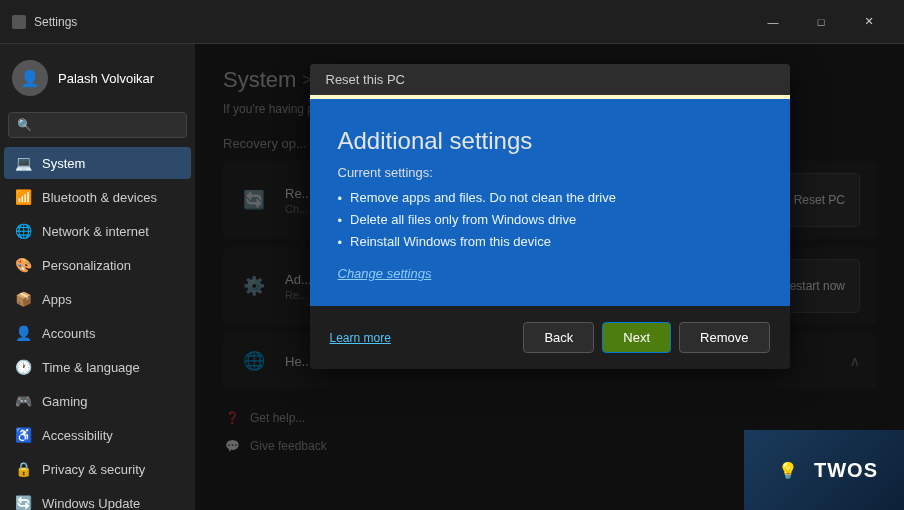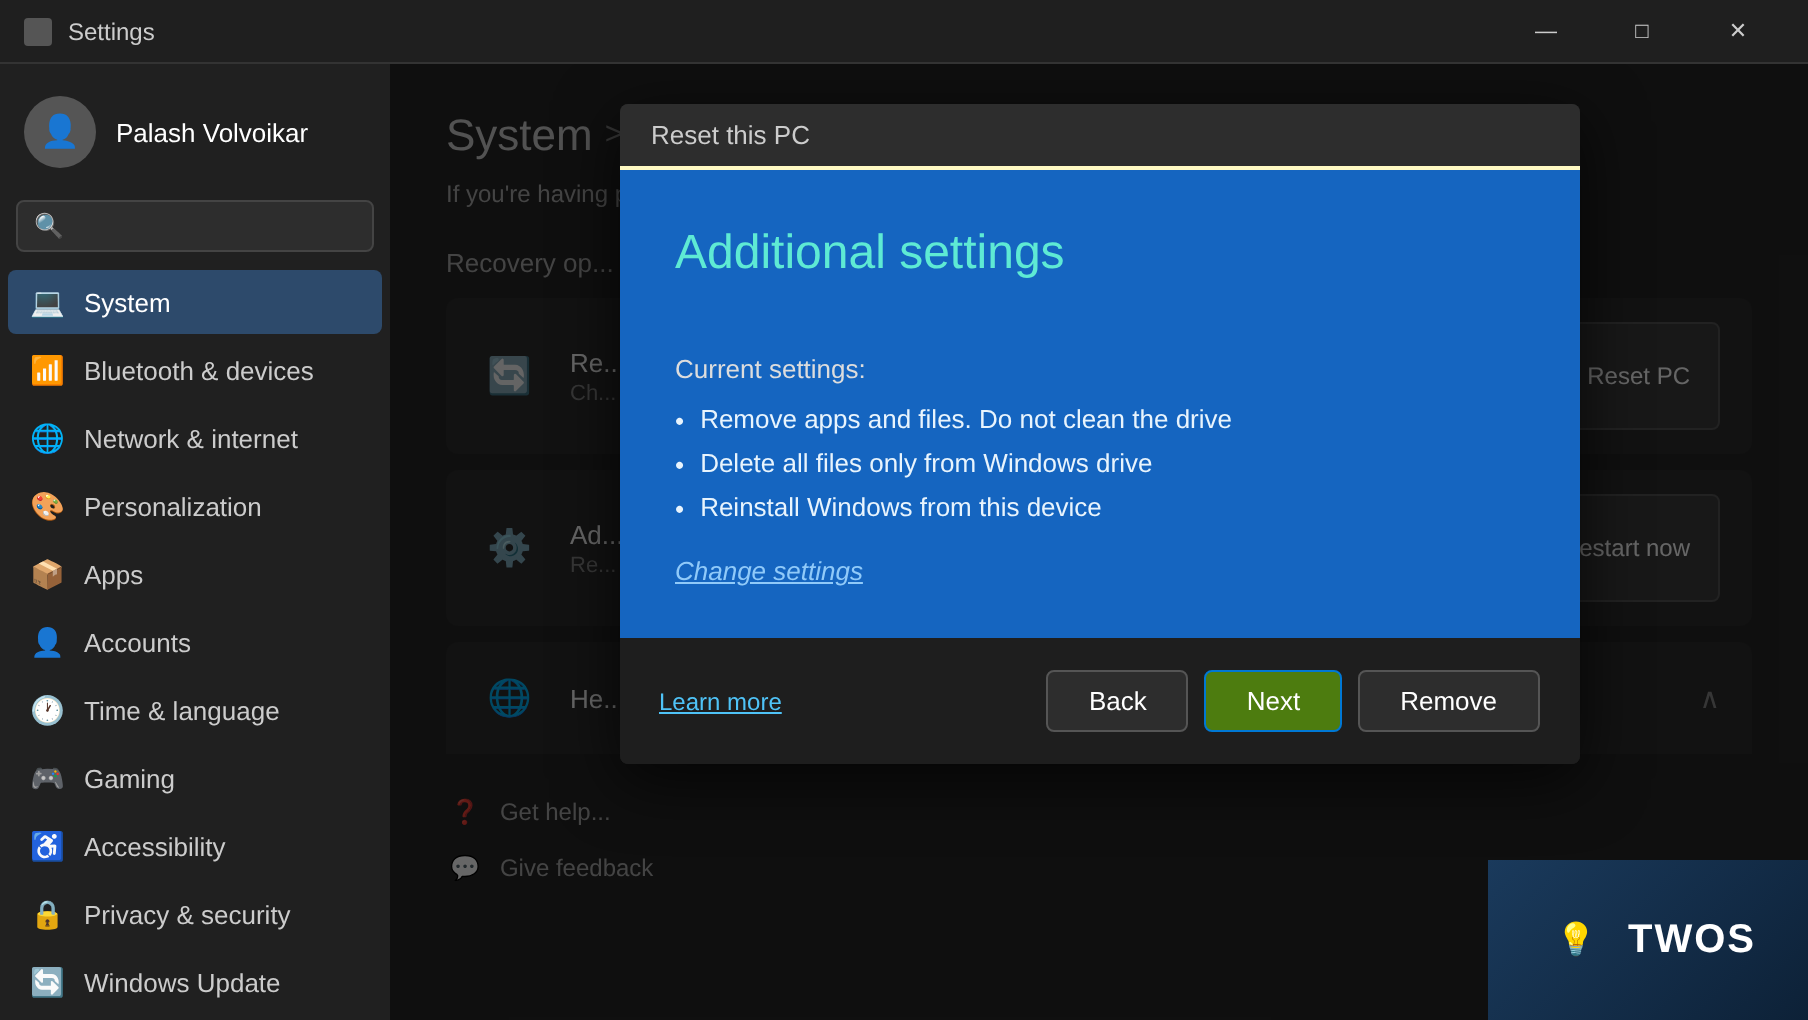--- a/index.html
+++ b/index.html
@@ -8,21 +8,21 @@
       height: 510px;
       font-family: 'Segoe UI', sans-serif;
       background: #1a1a1a;
       color: #fff;
       overflow: hidden;
       position: relative;
     }
 
     
     .title-bar {
-      height: 32px;
+      height: 44px;
       background: #1f1f1f;
       display: flex;
       align-items: center;
       padding: 0 12px;
       gap: 8px;
       border-bottom: 1px solid #333;
     }
     .title-bar-icon {
       width: 14px;
       height: 14px;
@@ -252,31 +252,31 @@
       background: #1e1e1e;
       border-radius: 4px;
       overflow: hidden;
       box-shadow: 0 8px 32px rgba(0,0,0,0.7);
     }
     .dialog-title-bar {
       background: #2d2d2d;
       padding: 8px 16px;
       font-size: 13px;
       color: #ccc;
-      border-bottom: 2px solid #fef9c3;
+      border-bottom: 4px solid #fef9c3;
     }
     .dialog-body {
       background: #1565c0;
       padding: 28px 28px 24px 28px;
     }
     .dialog-heading {
       font-size: 24px;
-      color: #5eead4;
+      color: #e5e5e5;
       font-weight: 300;
-      margin-bottom: 36px;
+      margin-bottom: 10px;
     }
     .dialog-section-label {
       font-size: 13px;
       color: #ddd;
       margin-bottom: 10px;
       font-weight: 500;
     }
     .dialog-bullet {
       display: flex;
       align-items: flex-start;

